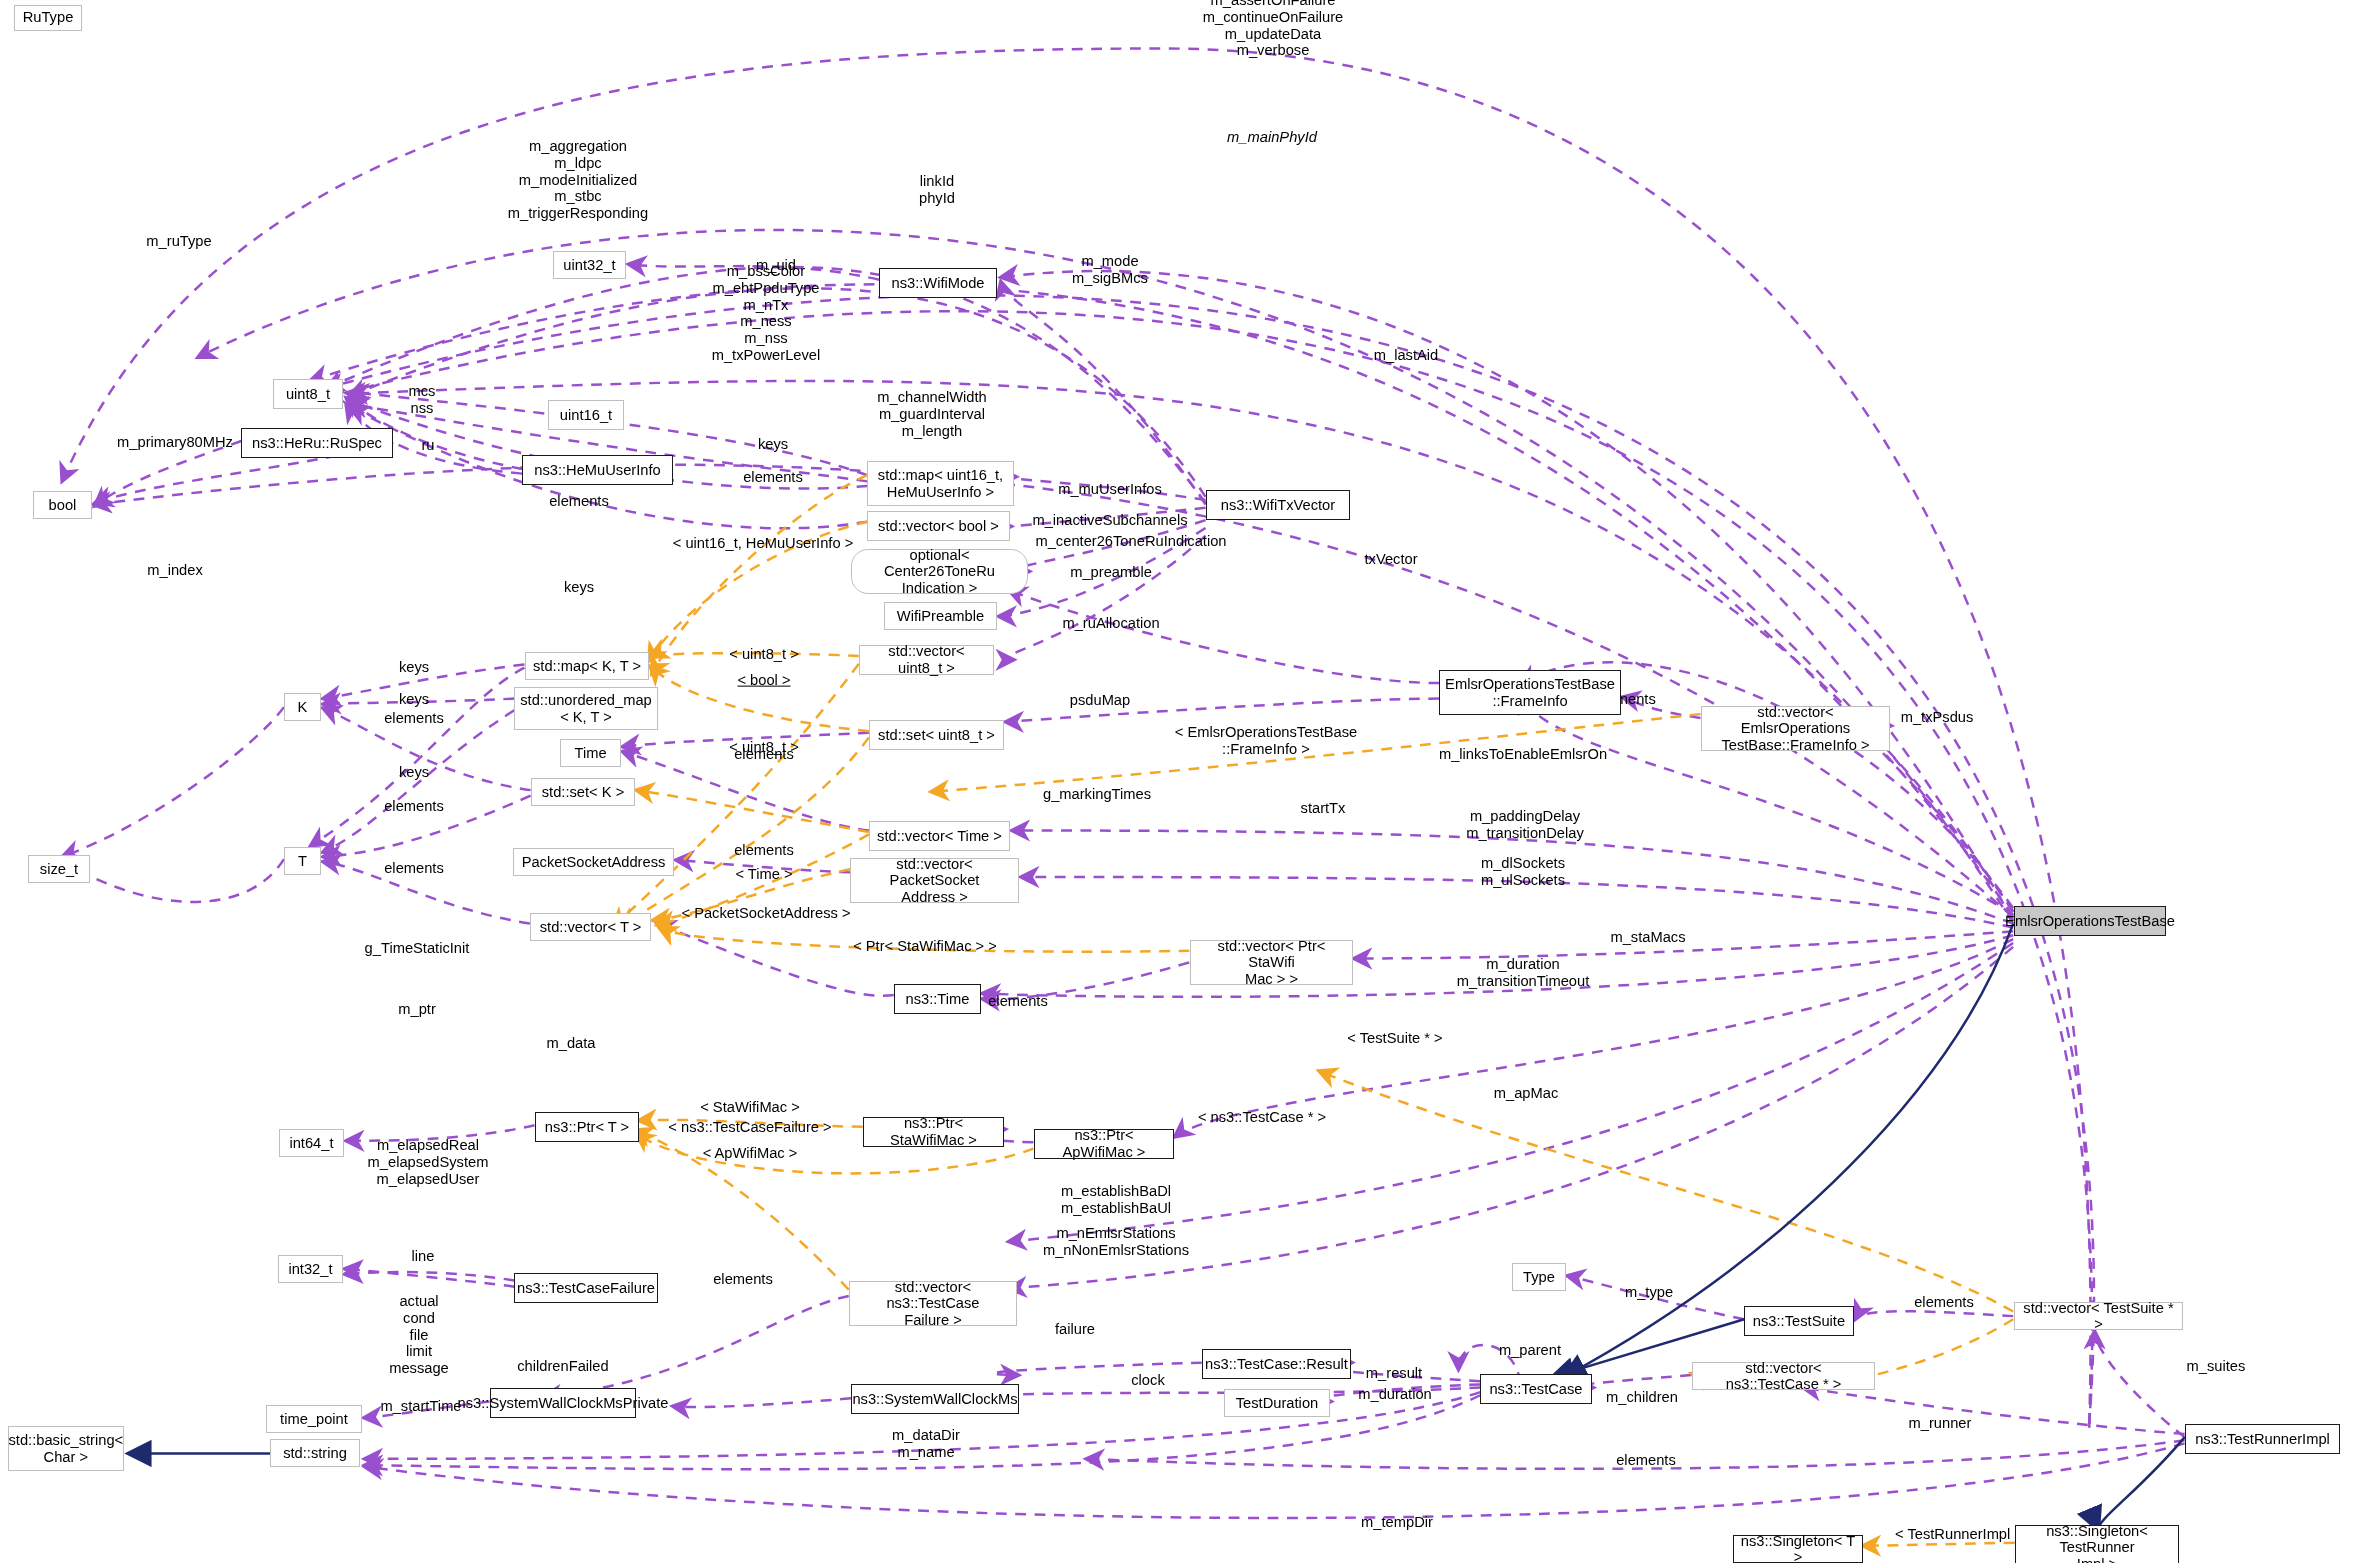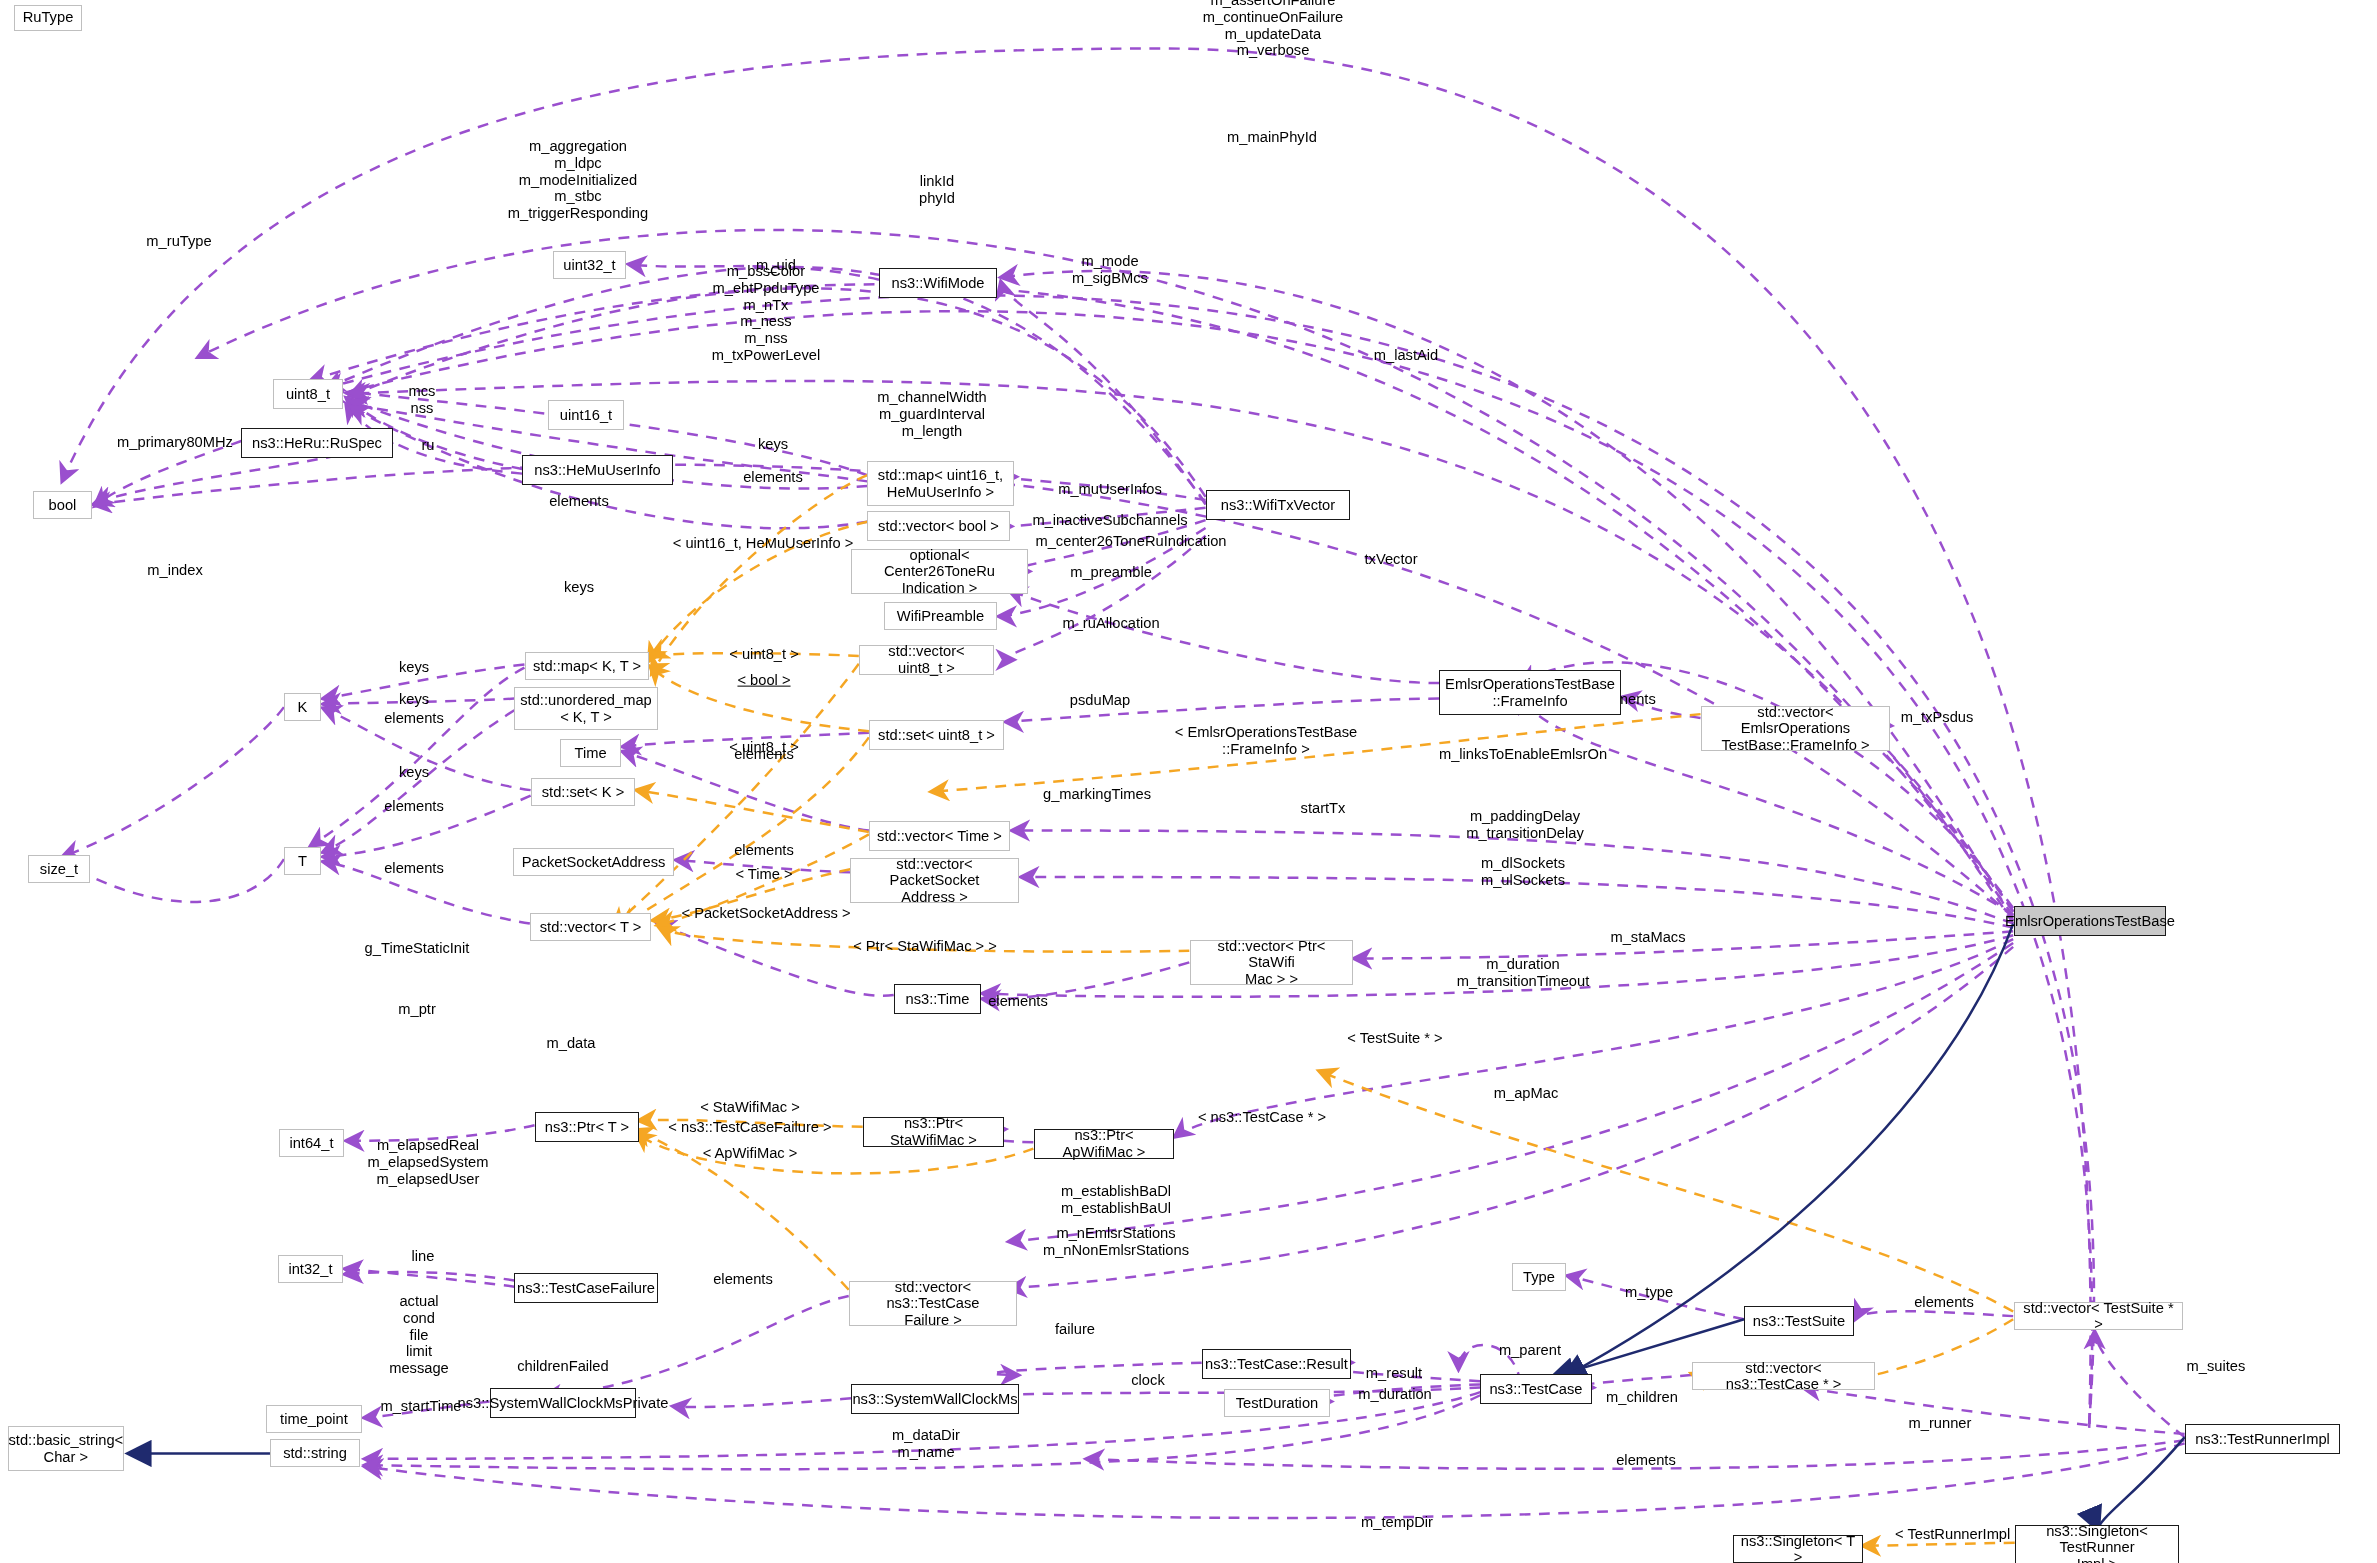--- a/index.html
+++ b/index.html
@@ -167,21 +167,21 @@
     <div class="node bold" style="left: 879px; top: 268px; width: 118px; height: 29.5px; font-size: 14.7px;">ns3::WifiMode</div>
     <div class="node thin" style="left: 273px; top: 379px; width: 70px; height: 29.5px; font-size: 14.7px;">uint8_t</div>
     <div class="node thin" style="left: 548px; top: 400px; width: 76px; height: 29.5px; font-size: 14.7px;">uint16_t</div>
     <div class="node thin" style="left: 33px; top: 491px; width: 59px; height: 28px; font-size: 14.7px;">bool</div>
     <div class="node bold" style="left: 241px; top: 428px; width: 152px; height: 29.5px; font-size: 14.7px;">ns3::HeRu::RuSpec</div>
     <div class="node bold" style="left: 522px; top: 455px; width: 151px; height: 29.5px; font-size: 14.7px;">ns3::HeMuUserInfo</div>
     <div class="node thin" style="left: 867px; top: 461px; width: 147px; height: 45px; font-size: 14.7px;">std::map&lt; uint16_t,
 HeMuUserInfo &gt;</div>
     <div class="node bold" style="left: 1206px; top: 490px; width: 144px; height: 29.5px; font-size: 14.7px;">ns3::WifiTxVector</div>
     <div class="node thin" style="left: 867px; top: 511px; width: 143px; height: 29.5px; font-size: 14.7px;">std::vector&lt; bool &gt;</div>
-    <div class="node thin" style="left: 851px; top: 549px; width: 177px; height: 45px; font-size: 14.7px;">optional&lt; Center26ToneRu
+    <div class="node thin" style="left: 851px; top: 549px; width: 177px; height: 45px; font-size: 14.7px; border-radius: 17px;">optional&lt; Center26ToneRu
 Indication &gt;</div>
     <div class="node thin" style="left: 884px; top: 602px; width: 113px; height: 28px; font-size: 14.7px;">WifiPreamble</div>
     <div class="node thin" style="left: 859px; top: 645px; width: 135px; height: 29.5px; font-size: 14.7px;">std::vector&lt; uint8_t &gt;</div>
     <div class="node bold" style="left: 1439px; top: 670px; width: 182px; height: 45px; font-size: 14.7px;">EmlsrOperationsTestBase
 ::FrameInfo</div>
     <div class="node thin" style="left: 525px; top: 652px; width: 124px; height: 28px; font-size: 14.7px;">std::map&lt; K, T &gt;</div>
     <div class="node thin" style="left: 1701px; top: 706px; width: 189px; height: 45px; font-size: 14.7px; text-align: center;">std::vector&lt; EmlsrOperations
 TestBase::FrameInfo &gt;</div>
     <div class="node thin" style="left: 284px; top: 693px; width: 37px; height: 28px; font-size: 14.7px;">K</div>
     <div class="node thin" style="left: 514px; top: 687px; width: 144px; height: 43px; font-size: 14.7px;">std::unordered_map
@@ -222,21 +222,21 @@
     <div class="node thin" style="left: 7.8px; top: 1426px; width: 116px; height: 45px; font-size: 14.7px;">std::basic_string&lt;
 Char &gt;</div>
     <div class="node thin" style="left: 270px; top: 1439px; width: 90px; height: 28px; font-size: 14.7px;">std::string</div>
     <div class="node bold" style="left: 1733px; top: 1535px; width: 130px; height: 28px; font-size: 14.7px;">ns3::Singleton&lt; T &gt;</div>
     <div class="node bold" style="left: 2015px; top: 1525px; width: 164px; height: 45px; font-size: 14.7px;">ns3::Singleton&lt; TestRunner
 Impl &gt;</div>
     <div class="elabel" style="left: 1273px; top: 25px; font-size: 14.7px;">m_assertOnFailure
 m_continueOnFailure
 m_updateData
 m_verbose</div>
-    <div class="elabel" style="left: 1272px; top: 137px; font-size: 14.7px;">m_mainPhyId</div>
+    <div class="elabel" style="left: 1272px; top: 137px; font-size: 14.7px; font-style: italic;">m_mainPhyId</div>
     <div class="elabel" style="left: 179px; top: 241px; font-size: 14.7px;">m_ruType</div>
     <div class="elabel" style="left: 578px; top: 180px; font-size: 14.7px;">m_aggregation
 m_ldpc
 m_modeInitialized
  m_stbc
 m_triggerResponding</div>
     <div class="elabel" style="left: 937px; top: 190px; font-size: 14.7px;">linkId
 phyId</div>
     <div class="elabel" style="left: 776px; top: 265px; font-size: 14.7px;">m_uid</div>
     <div class="elabel" style="left: 1110px; top: 270px; font-size: 14.7px;">m_mode

